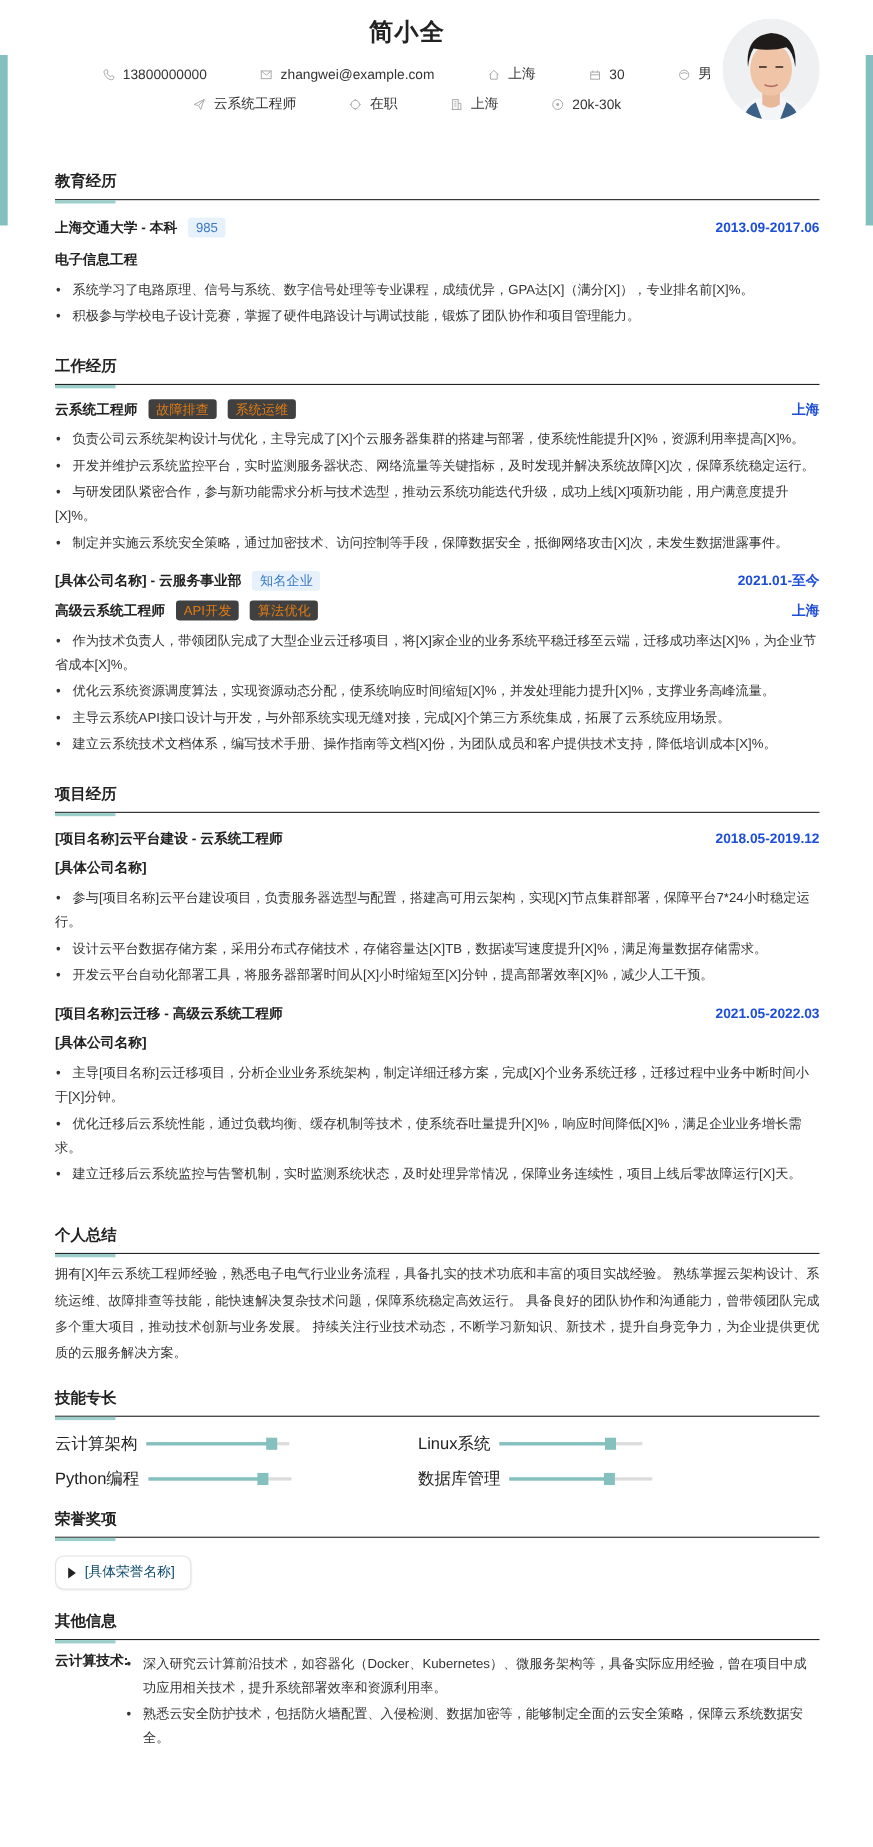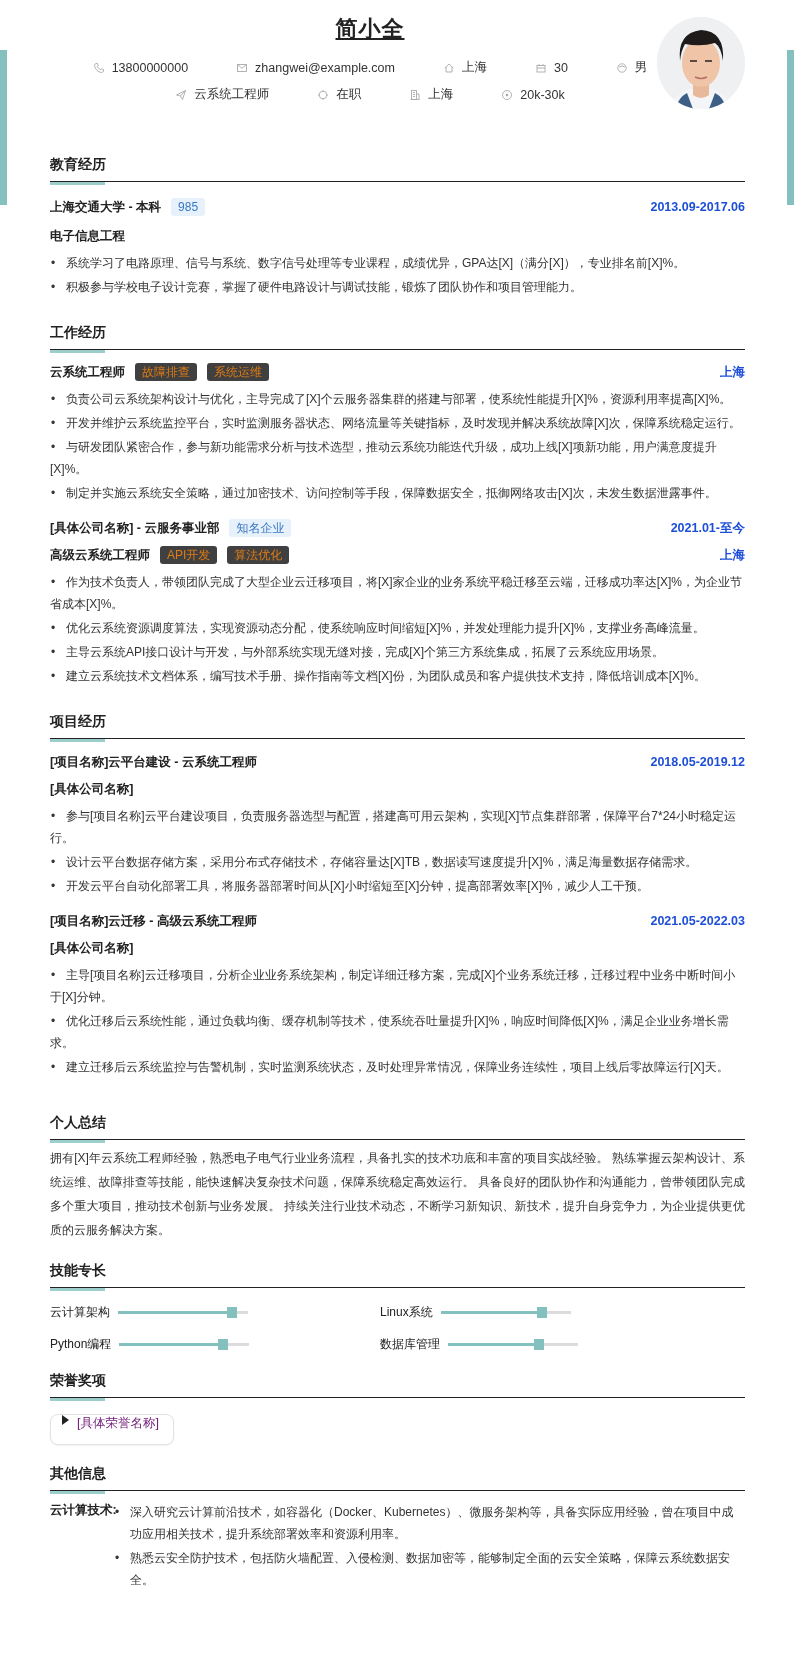--- a/index.html
+++ b/index.html
@@ -14,21 +14,21 @@
     .side-bar { position: absolute; top: 50px; width: 7px; height: 155px; background: #84c0bd; }
     .side-bar.left { left: 0; }
     .side-bar.right { right: 0; }
 
     .page { padding: 0 49px 0 50px; position: relative; }
 
     
     .header { position: relative; height: 150px; }
     .name {
       position: absolute; top: 14px; left: 0; width: 640px; text-align: center;
-      font-size: 22px; font-weight: bold; color: #222; letter-spacing: 1px; text-decoration: underline;
+      font-size: 22px; font-weight: bold; color: #222; letter-spacing: 1px;
     }
     .info-row {
       position: absolute; left: 0; width: 640px; display: flex; justify-content: center;
       align-items: center; font-size: 12.5px; color: #333;
     }
     .info-row.r1 { top: 59px; }
     .info-row.r2 { top: 86px; }
     .info-item { display: flex; align-items: center; margin: 0 24px; }
     .info-icon { width: 12px; height: 12px; margin-right: 7px; display: inline-block; }
     .info-icon svg { width: 12px; height: 12px; display: block; }
@@ -73,30 +73,30 @@
       content: "•"; position: absolute; left: 1px; top: 0; color: #333; font-size: 12px;
     }
     ul.bullets li.wrap { padding-left: 0; text-indent: 16px; }
     ul.bullets li.wrap::before { left: 1px; text-indent: 0; }
 
     .summary { font-size: 12px; color: #333; line-height: 24px; margin-top: 6px; text-align: justify; }
 
     
     .skills { display: grid; grid-template-columns: 330px 330px; row-gap: 12px; margin-top: 14px; }
     .skill { display: flex; align-items: center; height: 20px; }
-    .skill-label { font-size: 12px; color: #222; margin-right: 8px; white-space: nowrap; }
+    .skill-label { font-size: 15px; color: #222; margin-right: 8px; white-space: nowrap; }
     .skill-track { position: relative; width: 130px; height: 3px; background: #dcdcdc; }
     .skill-fill { position: absolute; left: 0; top: 0; height: 3px; background: #84c0bd; }
     .skill-thumb {
       position: absolute; top: -4px; width: 10px; height: 11px; background: #84c0bd; margin-left: -5px;
     }
 
     .honor-btn {
-      display: inline-flex; align-items: flex-start; border: 1px solid #e2e2e2; border-radius: 8px;
-      padding: 0 14px 0 11px; height: 31px; margin-top: 16px; font-size: 12.5px; color: #701a75;
+      display: inline-flex; align-items: center; border: 1px solid #e2e2e2; border-radius: 8px;
+      padding: 0 14px 0 11px; height: 31px; margin-top: 16px; font-size: 12.5px; color: #0c4a6e;
       box-shadow: 0 1px 2px rgba(0,0,0,0.05); background: #fff;
     }
     .tri { width: 0; height: 0; border-top: 5px solid transparent; border-bottom: 5px solid transparent;
       border-left: 7px solid #222; margin-right: 8px; }
 
     .other { display: flex; margin-top: 8px; }
     .other-label { font-weight: bold; font-size: 12.5px; color: #222; width: 64px; line-height: 22px; white-space: nowrap; }
     .other-list { flex: 1; }
   </style>
 </head>

